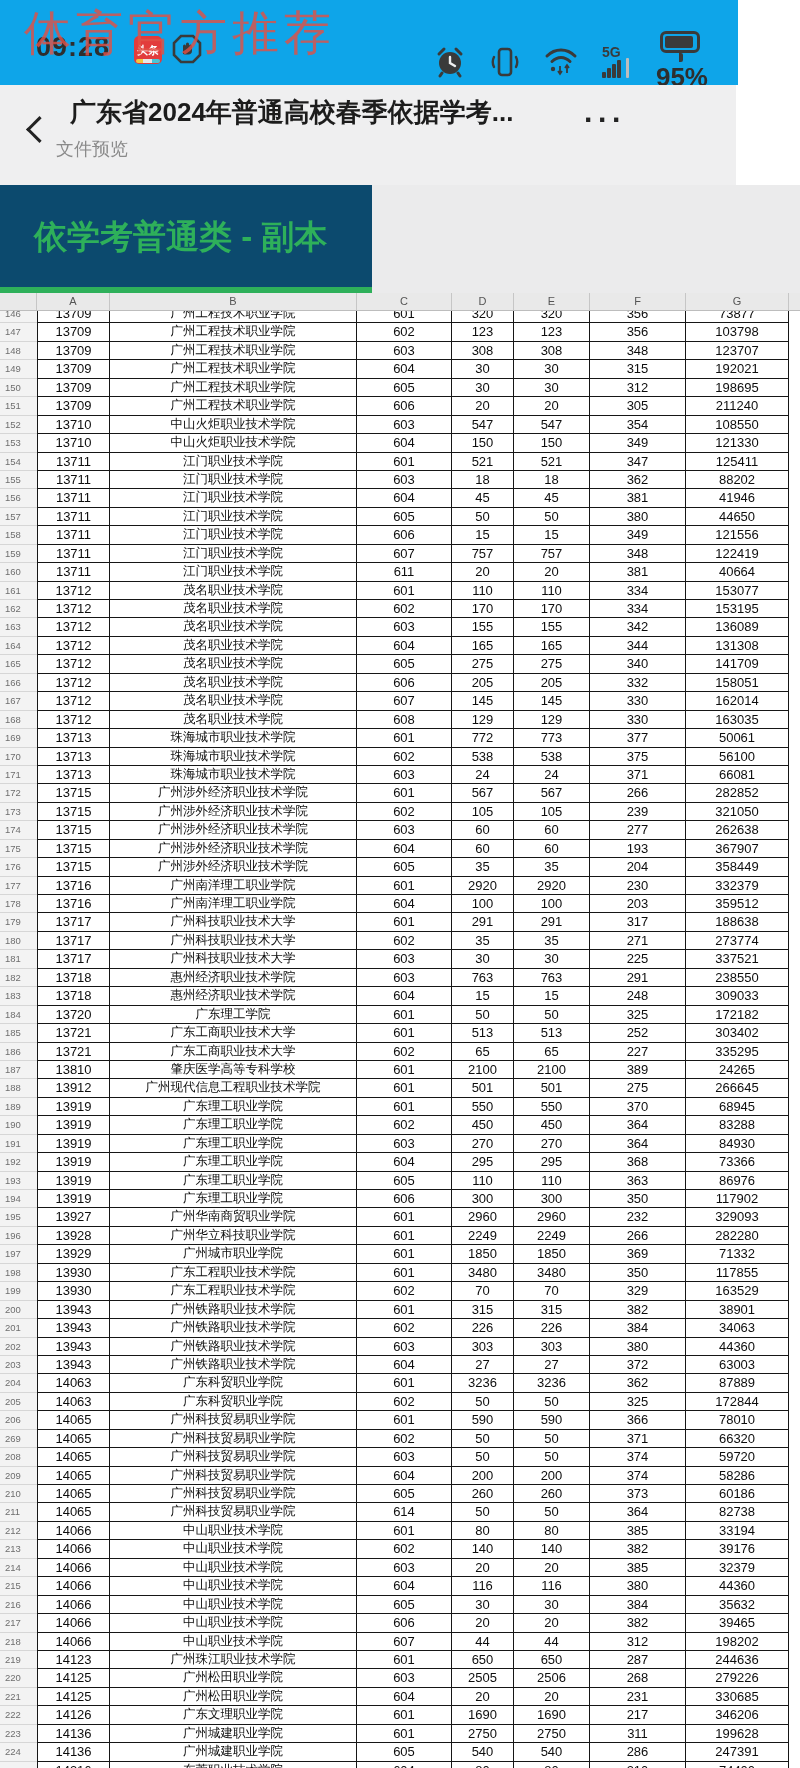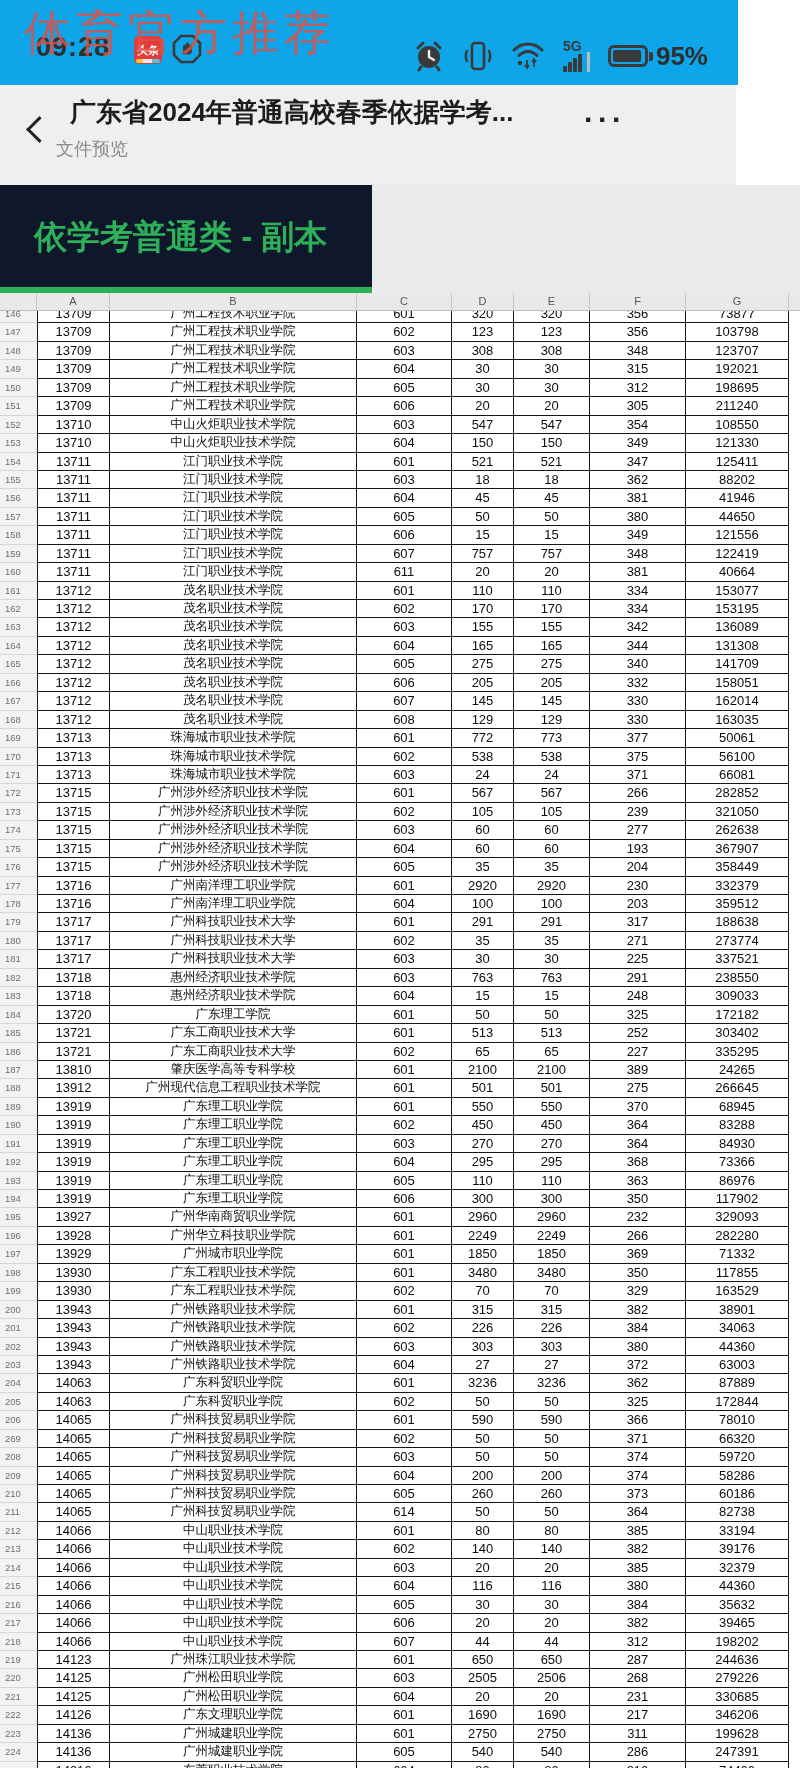--- a/index.html
+++ b/index.html
@@ -7,48 +7,48 @@
   .screen{position:relative;width:800px;height:1768px;overflow:hidden;background:#fff;}
 
   
   .statusbar{position:absolute;left:0;top:0;width:738px;height:85px;background:#0ea5e9;}
   .time{position:absolute;left:36px;top:32px;font-size:27px;font-weight:700;color:#2e2e2e;letter-spacing:1px;}
   .app-badge{position:absolute;left:134px;top:36px;width:28px;height:28px;background:#e23c3c;border-radius:5px;color:#fff;
     font-size:11px;font-weight:700;display:flex;align-items:center;justify-content:center;line-height:1;}
   .app-badge .stripe{position:absolute;left:2px;right:2px;bottom:1px;height:4px;border-radius:2px;
     background:linear-gradient(90deg,#f3c63f 0 30%,#e8e8e8 30% 65%,#49c6d8 65% 100%);}
   .octa{position:absolute;left:172px;top:34px;width:30px;height:30px;}
-  .sb-icons{position:absolute;right:30px;top:36px;height:40px;display:flex;align-items:center;gap:18px;}
+  .sb-icons{position:absolute;right:30px;top:42px;height:40px;display:flex;align-items:center;gap:24px;}
   .sb-icons svg{display:block;}
   .sig5g{display:flex;align-items:flex-end;gap:1px;height:30px;position:relative;padding-top:2px;}
   .sig5g .lbl{position:absolute;top:-2px;left:0;font-size:14px;font-weight:700;color:#3a3a3a;}
   .bar{width:4px;background:#3a3a3a;border-radius:1px;}
   .bar.dim{background:#bdbdbd;width:3px;}
-  .battery{display:flex;align-items:center;}
+  .battery{display:flex;align-items:center;flex-direction:column;}
   .batt-body{width:40px;height:22px;border:3px solid #3a3a3a;border-radius:6px;padding:2px;box-sizing:border-box;}
   .batt-fill{height:100%;width:92%;background:#3a3a3a;border-radius:2px;}
   .batt-nub{width:4px;height:9px;background:#3a3a3a;border-radius:0 2px 2px 0;margin-left:1px;}
   .batt-pct{font-size:26px;font-weight:600;color:#2e2e2e;margin-left:3px;}
 
   
   .watermark{position:absolute;left:24px;top:2px;z-index:40;font-family:Liberation Sans, sans-serif;
     font-size:47px;font-weight:500;color:rgba(224,80,70,0.82);letter-spacing:5px;white-space:nowrap;pointer-events:none;}
 
   
   .navbar{position:absolute;left:0;top:85px;width:736px;height:100px;background:#efeff0;}
   .back-btn{position:absolute;left:22px;top:26px;width:34px;height:40px;cursor:pointer;}
   .back-btn .chev{position:absolute;left:8px;top:9px;width:16px;height:16px;border-left:3.5px solid #222;border-bottom:3.5px solid #222;transform:rotate(45deg);}
   .nav-title{position:absolute;left:70px;top:10px;width:590px;font-size:26px;font-weight:700;color:#1c1c1c;
     white-space:nowrap;overflow:hidden;}
   .nav-sub{position:absolute;left:56px;top:52px;font-size:18px;color:#8a8a8a;}
   .more-btn{position:absolute;right:110px;top:18px;font-size:30px;letter-spacing:4px;color:#222;cursor:pointer;font-weight:700;}
 
   
   .tabstrip{position:absolute;left:0;top:185px;width:800px;height:108px;background:#ebebec;}
-  .tab-card{position:absolute;left:0;top:0;width:372px;height:102px;background:#0f172a;}
+  .tab-card{position:absolute;left:0;top:0;width:372px;height:102px;background:#0c4a6e;}
   .tab-label{position:absolute;left:34px;top:30px;font-size:33px;font-weight:600;color:#2eb05a;white-space:nowrap;}
   .tab-underline{position:absolute;left:0;top:102px;width:372px;height:6px;background:#2eb05a;}
 
   
   .sheet{position:absolute;left:0;top:293px;width:800px;height:1475px;background:#fff;}
   .shead{position:absolute;left:0;top:0;width:800px;height:17px;display:flex;background:#e9e9e9;border-bottom:1px solid #bdbdbd;}
   .shead .hc{box-sizing:border-box;font-size:11px;color:#555;text-align:center;line-height:16px;border-right:1px solid #c6c6c6;}
   .viewport{position:absolute;left:0;top:18px;width:800px;height:1457px;overflow:hidden;}
   .rows{margin-top:-6px;}
   .trow{display:flex;height:18.45px;box-sizing:border-box;}

